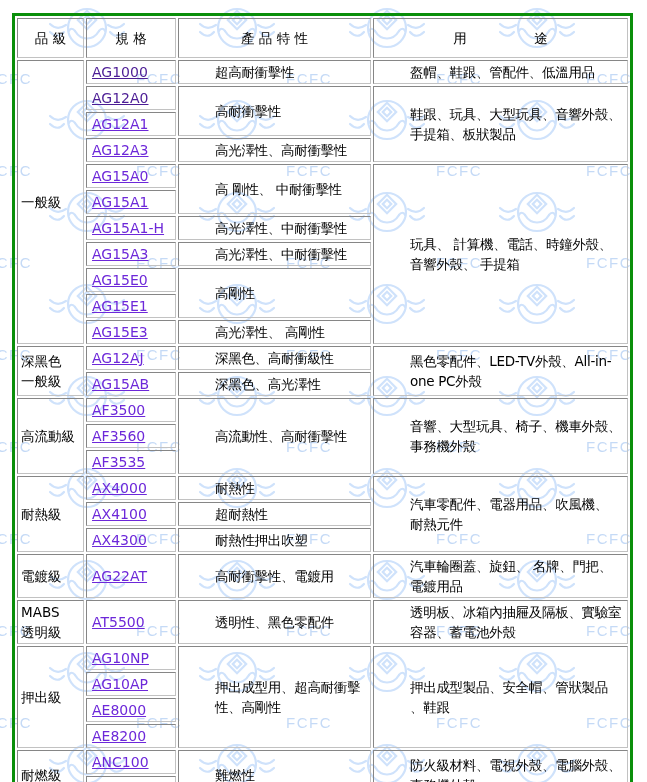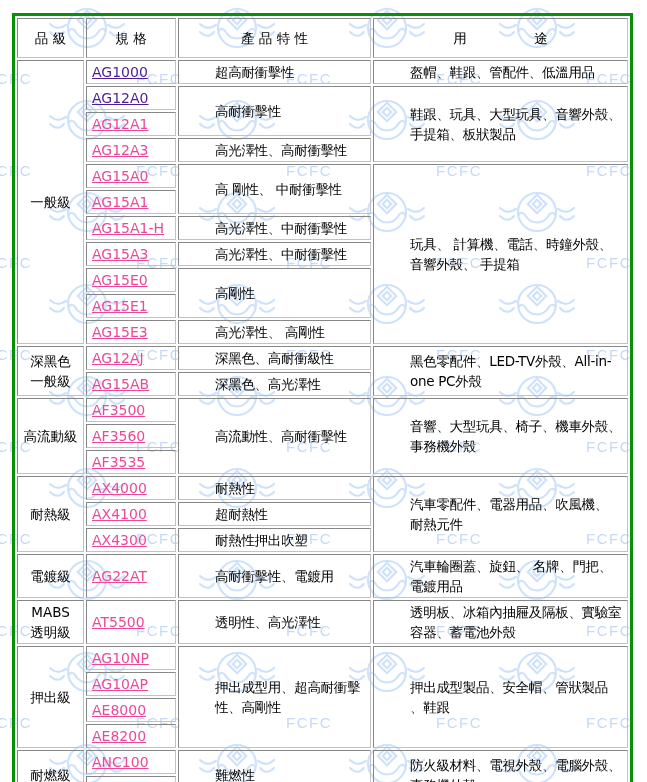--- a/index.html
+++ b/index.html
@@ -25,22 +25,22 @@
     box-sizing:border-box;
     border:1px solid;
     border-color:#868686 #c2c2c2 #c2c2c2 #868686;
     font-size:13.5px;line-height:20px;color:#000;
     padding:1px 3px;vertical-align:middle;
     background:transparent;
     font-weight:normal;
   }
   th{text-align:center;height:40px;}
   td{height:20px;}
-  td.grade{text-align:center;}
-  td.spec a{display:inline-block;padding-left:2px;font-size:14px;text-decoration:underline;color:#ec4899;cursor:pointer;}
+  td.grade{}
+  td.spec a{display:inline-block;padding-left:2px;font-size:14px;text-decoration:underline;color:#6d28d9;cursor:pointer;}
   td.spec a.visited{color:#4c1d95;}
   td.feat,td.use{text-align:left;letter-spacing:-0.3px;padding-left:36px;}
   td.indent{}
 </style>
 </head>
 <body>
 
 <svg class="watermark" width="647" height="782" aria-hidden="true">
   <defs>
     <pattern id="wm" width="150" height="92" patternUnits="userSpaceOnUse" patternTransform="translate(-18,-34)">
@@ -166,21 +166,21 @@
   <tr>
     <td class="grade">電鍍級</td>
     <td class="spec"><a>AG22AT</a></td>
     <td class="feat">高耐衝擊性、電鍍用</td>
     <td class="use">汽車輪圈蓋、旋鈕、 名牌、門把、電鍍用品</td>
   </tr>
 
   <tr>
     <td class="grade"><span>MABS</span><br><span>透明級</span></td>
     <td class="spec"><a>AT5500</a></td>
-    <td class="feat">透明性、高光澤性</td>
+    <td class="feat">透明性、黑色零配件</td>
     <td class="use">透明板、冰箱內抽屜及隔板、實驗室容器、蓄電池外殼</td>
   </tr>
 
   <tr>
     <td class="grade" rowspan="4">押出級</td>
     <td class="spec"><a>AG10NP</a></td>
     <td class="feat" rowspan="4">押出成型用、超高耐衝擊性、高剛性</td>
     <td class="use" rowspan="4">押出成型製品、安全帽、管狀製品 、鞋跟</td>
   </tr>
   <tr>

